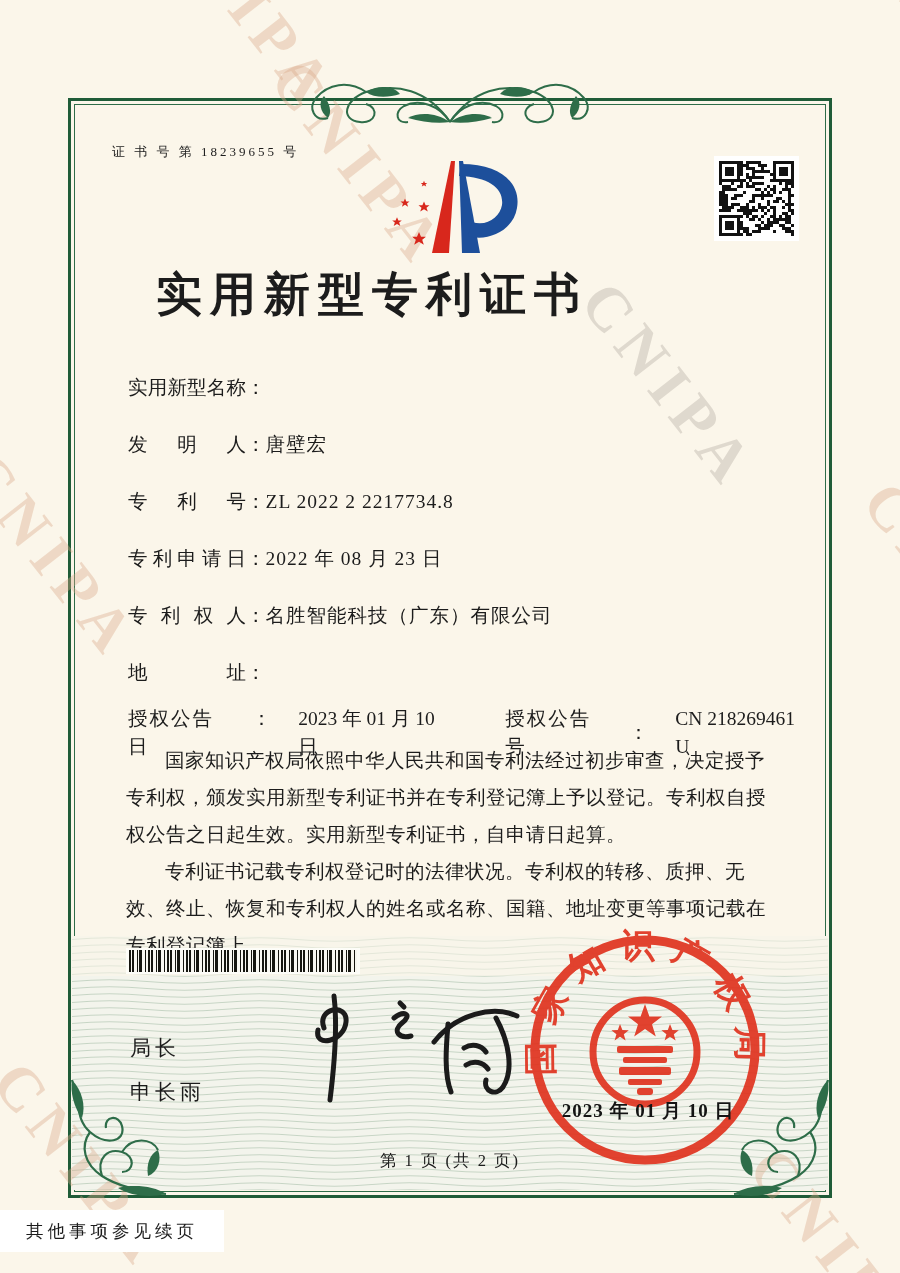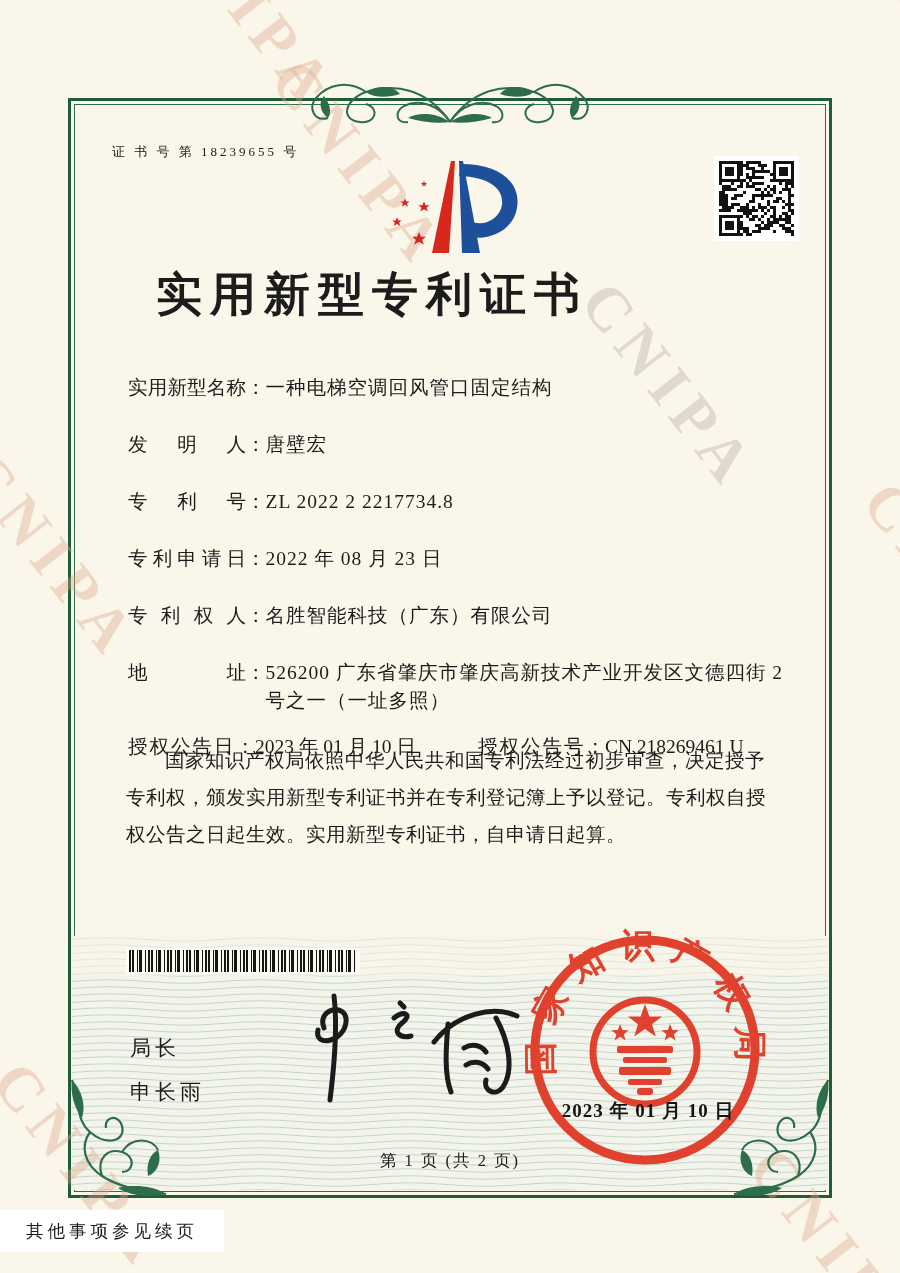--- a/index.html
+++ b/index.html
@@ -24,21 +24,21 @@
   .logo{position:absolute;left:388px;top:156px;z-index:5;}
   .title{position:absolute;left:0;top:264px;width:744px;text-align:center;
          font-size:46px;font-weight:700;letter-spacing:8px;z-index:5;}
   
   .fields{position:absolute;left:128px;top:374px;width:672px;z-index:5;font-size:19.5px;}
   .frow{display:flex;margin-bottom:29px;line-height:28px;}
   .flabel{display:inline-block;width:118px;text-align:justify;text-align-last:justify;flex:0 0 118px;}
   .fcolon{flex:0 0 18px;}
   .fvalue{flex:1;letter-spacing:1px;}
   .grant-row{display:flex;line-height:28px;}
-  .grant-row .pair{display:flex;}
+  .grant-row .pair{display:flex;gap:27px;}
   .grant-row .pair.second{margin-left:62px;align-items:center;}
   .glabel{letter-spacing:2px;}
   
   .bodytext{position:absolute;left:126px;top:742px;width:656px;z-index:5;
             font-size:19.5px;line-height:37px;letter-spacing:0.5px;}
   .bodytext p{margin:0;text-indent:2em;}
   
   .band{position:absolute;left:72px;top:936px;z-index:1;}
   .barcode{position:absolute;left:126px;top:948px;width:234px;height:26px;background:#fdfdf8;
      z-index:5;padding:2px 3px;box-sizing:border-box;}
@@ -786,21 +786,20 @@
   <use href="#star" transform="translate(9,66) scale(0.48)" fill="#d8271c"></use>
   <use href="#star" transform="translate(31,83) scale(0.70)" fill="#d8271c"></use>
 </svg>
 
 <div class="title">实用新型专利证书</div>
 
 <div class="fields">
   <div class="frow">
     <span class="flabel">实用新型名称</span>
       <span class="fcolon">：</span>
-    <span class="fvalue">一种电梯空调回风管口固定结构</span>
   </div>
   <div class="frow">
     <span class="flabel">发明人</span>
       <span class="fcolon">：</span>
     <span class="fvalue">唐壁宏</span>
   </div>
   <div class="frow">
     <span class="flabel">专利号</span>
       <span class="fcolon">：</span>
     <span class="fvalue">ZL 2022 2 2217734.8</span>
@@ -811,38 +810,38 @@
     <span class="fvalue">2022 年 08 月 23 日</span>
   </div>
   <div class="frow">
     <span class="flabel">专利权人</span>
       <span class="fcolon">：</span>
     <span class="fvalue">名胜智能科技（广东）有限公司</span>
   </div>
   <div class="frow" style="margin-bottom:18px;">
     <span class="flabel">地址</span>
       <span class="fcolon">：</span>
-    <span class="fvalue" style="max-width:560px;">526200 广东省肇庆市肇庆高新技术产业开发区文德四街 2 号之一（一址多照）</span>
   </div>
   <div class="grant-row">
     <span class="pair">
       <span class="glabel">授权公告日</span>
         <span>：</span>
       <span>2023 年 01 月 10 日</span>
     </span>
     <span class="pair second">
       <span class="glabel">授权公告号</span>
         <span>：</span>
       <span>CN 218269461 U</span>
     </span>
   </div>
 </div>
 
 <div class="bodytext">
   <p>国家知识产权局依照中华人民共和国专利法经过初步审查，决定授予专利权，颁发实用新型专利证书并在专利登记簿上予以登记。专利权自授权公告之日起生效。实用新型专利证书，自申请日起算。</p>
+  <p>专利证书记载专利权登记时的法律状况。专利权的转移、质押、无效、终止、恢复和专利权人的姓名或名称、国籍、地址变更等事项记载在专利登记簿上。</p>
 </div>
 
 <div class="barcode">
     <div class="barcode-bars"></div>
   </div>
 
 <div class="signer">
   <div>局长</div>
   <div>申长雨</div>
 </div>

